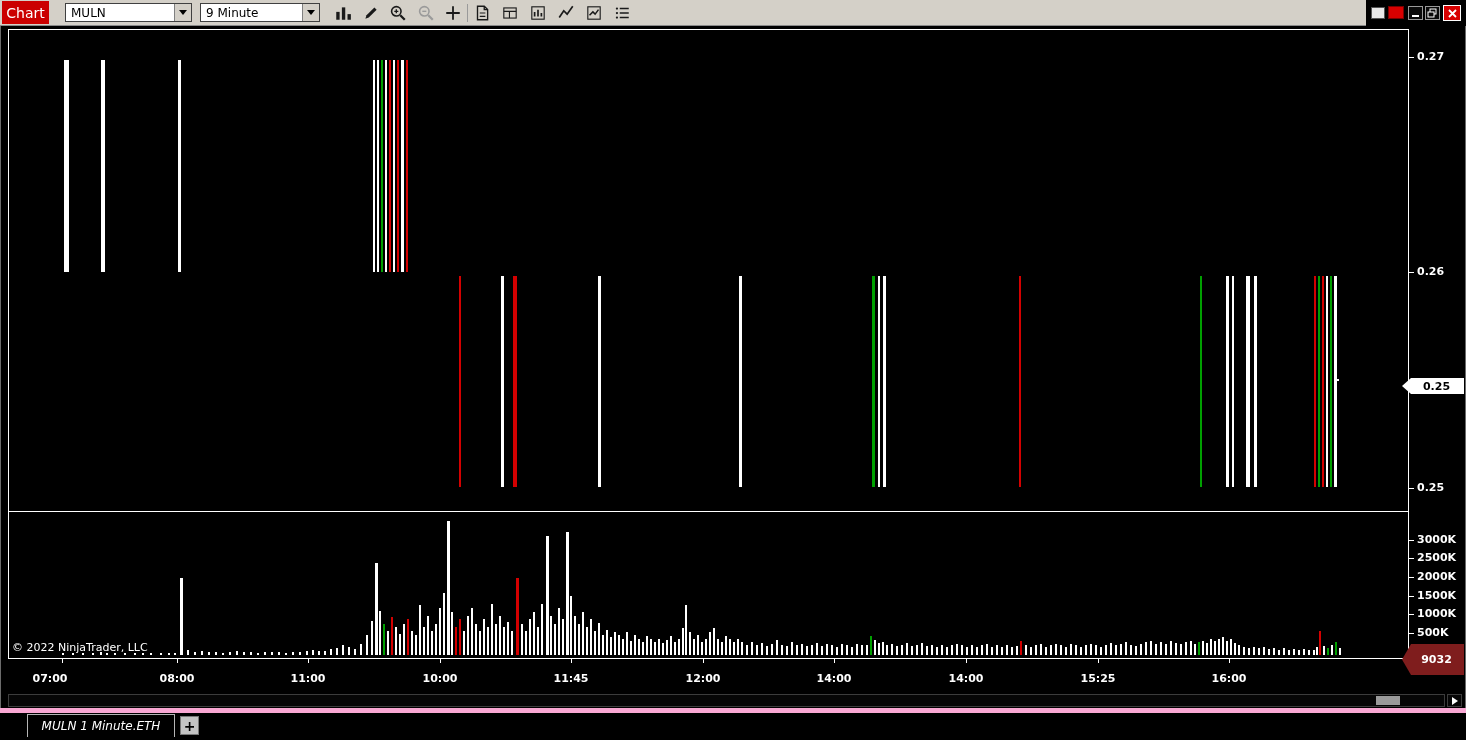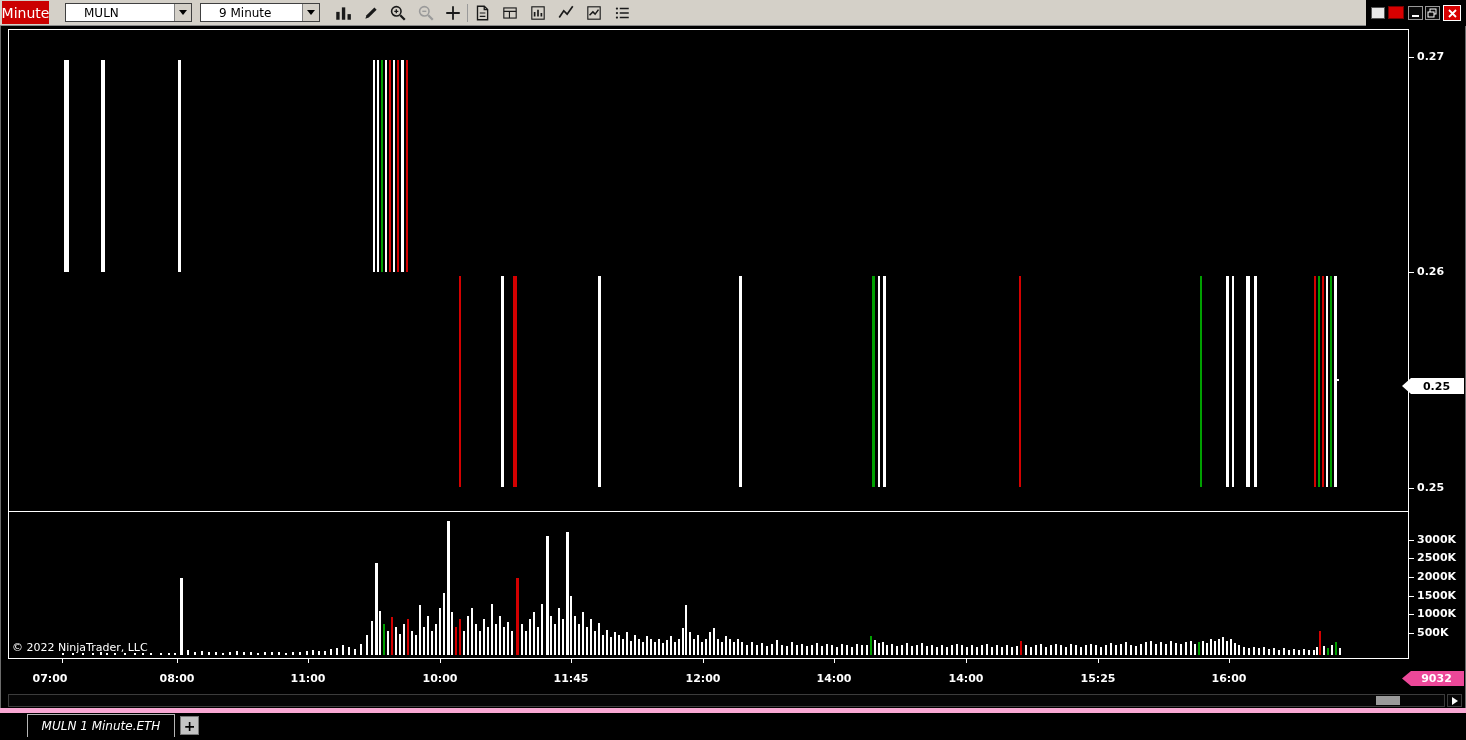--- a/index.html
+++ b/index.html
@@ -5,21 +5,21 @@
   html,body{margin:0;padding:0;background:#000;}
   #stage{position:relative;width:1466px;height:740px;background:#000;overflow:hidden;
          font-family:"DejaVu Sans",sans-serif;box-shadow:inset 0 0 0 1px #6b6b6b;}
   
   .toolbar{position:absolute;left:0;top:0;width:100%;height:26px;background:#d4d0c8;border-bottom:1px solid #8a8a8a;box-sizing:border-box;}
   .menu-btn{position:absolute;left:2px;top:1px;width:47px;height:23px;background:#cb0000;color:#fff;
             font-size:14px;display:flex;align-items:center;justify-content:center;cursor:default;}
   .combo{position:absolute;top:3px;height:19px;background:#fff;border:1px solid #404040;display:flex;align-items:stretch;font-size:12px;color:#000;box-sizing:border-box;}
   #combo-instrument{left:65px;width:127px;}
   #combo-interval{left:200px;width:120px;}
-  .combo-text{flex:1;display:flex;align-items:center;padding-left:18px;}
+  .combo-text{flex:1;display:flex;align-items:center;padding-left:5px;}
   .combo-arrow{width:16px;display:flex;align-items:center;justify-content:center;border-left:1px solid #808080;background:#d4d0c8;}
   .combo-arrow i{width:0;height:0;border-left:4px solid transparent;border-right:4px solid transparent;border-top:5px solid #000;}
   .tb{position:absolute;top:2px;width:24px;height:22px;background:transparent;border:none;padding:0;margin:0;
       display:flex;align-items:center;justify-content:center;cursor:default;}
   .tb-sep{position:absolute;left:467px;top:4px;width:1px;height:18px;background:#9a9a9a;}
   
   .ctrl-bg{position:absolute;left:1366px;top:0;width:100px;height:26px;background:#000;}
   .link1{position:absolute;left:1371px;top:7px;width:14px;height:12px;background:#e8e8e8;border:1px solid #555;box-sizing:border-box;}
   .link2{position:absolute;left:1388px;top:6px;width:16px;height:13px;background:#d80000;border:1px solid #7a0000;box-sizing:border-box;}
   .wbtn{position:absolute;top:6px;width:15px;height:14px;background:#0a0a0a;border:1px solid #9a9a9a;box-sizing:border-box;
@@ -50,21 +50,21 @@
        color:#fff;font-size:12px;display:flex;align-items:center;justify-content:center;box-sizing:border-box;}
   .tab-plus{position:absolute;left:180px;top:3px;width:19px;height:19px;background:#c4c4c4;color:#000;font-size:14px;font-weight:700;
        display:flex;align-items:center;justify-content:center;border:1px solid #777;box-sizing:border-box;}
 </style>
 </head>
 <body>
 
 <div id="stage">
 
   <div class="toolbar">
-    <div class="menu-btn">Minute</div>
+    <div class="menu-btn">Chart</div>
 
     <div class="combo" id="combo-instrument">
       <span class="combo-text">MULN</span>
       <span class="combo-arrow">
           <i></i>
         </span>
     </div>
     <div class="combo" id="combo-interval">
       <span class="combo-text">9 Minute</span>
       <span class="combo-arrow">
@@ -475,21 +475,21 @@
       <div class="axlabel" style="position: absolute; left: 1417px; top: 551px;">2500K</div>
       <div class="tickmark" style="position: absolute; left: 1409px; top: 577px; width: 5px; height: 1px; background: rgb(255, 255, 255);"></div>
       <div class="axlabel" style="position: absolute; left: 1417px; top: 570px;">2000K</div>
       <div class="tickmark" style="position: absolute; left: 1409px; top: 596px; width: 5px; height: 1px; background: rgb(255, 255, 255);"></div>
       <div class="axlabel" style="position: absolute; left: 1417px; top: 589px;">1500K</div>
       <div class="tickmark" style="position: absolute; left: 1409px; top: 614px; width: 5px; height: 1px; background: rgb(255, 255, 255);"></div>
       <div class="axlabel" style="position: absolute; left: 1417px; top: 607px;">1000K</div>
       <div class="tickmark" style="position: absolute; left: 1409px; top: 633px; width: 5px; height: 1px; background: rgb(255, 255, 255);"></div>
       <div class="axlabel" style="position: absolute; left: 1417px; top: 626px;">500K</div>
       <div class="marker" style="position: absolute; top: 378px; height: 16px; background: rgb(255, 255, 255); color: rgb(0, 0, 0);">0.25</div>
-      <div class="marker" style="position: absolute; top: 644px; height: 15px; background: #ec4899; color: rgb(255, 255, 255); margin-top: 27px;">9032</div>
+      <div class="marker" style="position: absolute; top: 644px; height: 31px; background: #7f1d1d; color: rgb(255, 255, 255);">9032</div>
       <div class="timetick" style="position: absolute; left: 62px; top: 659px; width: 1px; height: 4px; background: rgb(255, 255, 255);"></div>
       <div class="timelabel" style="position: absolute; left: 28px; top: 672px;">07:00</div>
       <div class="timetick" style="position: absolute; left: 177px; top: 659px; width: 1px; height: 4px; background: rgb(255, 255, 255);"></div>
       <div class="timelabel" style="position: absolute; left: 155px; top: 672px;">08:00</div>
       <div class="timetick" style="position: absolute; left: 308px; top: 659px; width: 1px; height: 4px; background: rgb(255, 255, 255);"></div>
       <div class="timelabel" style="position: absolute; left: 286px; top: 672px;">11:00</div>
       <div class="timetick" style="position: absolute; left: 440px; top: 659px; width: 1px; height: 4px; background: rgb(255, 255, 255);"></div>
       <div class="timelabel" style="position: absolute; left: 418px; top: 672px;">10:00</div>
       <div class="timetick" style="position: absolute; left: 571px; top: 659px; width: 1px; height: 4px; background: rgb(255, 255, 255);"></div>
       <div class="timelabel" style="position: absolute; left: 549px; top: 672px;">11:45</div>

